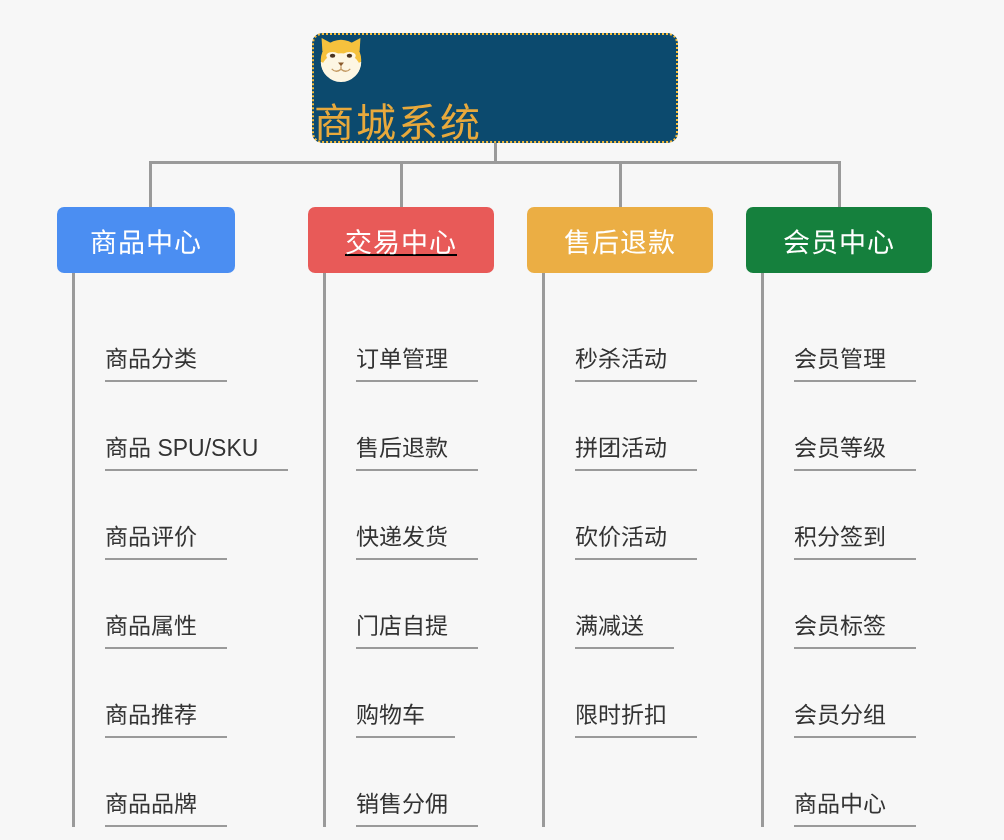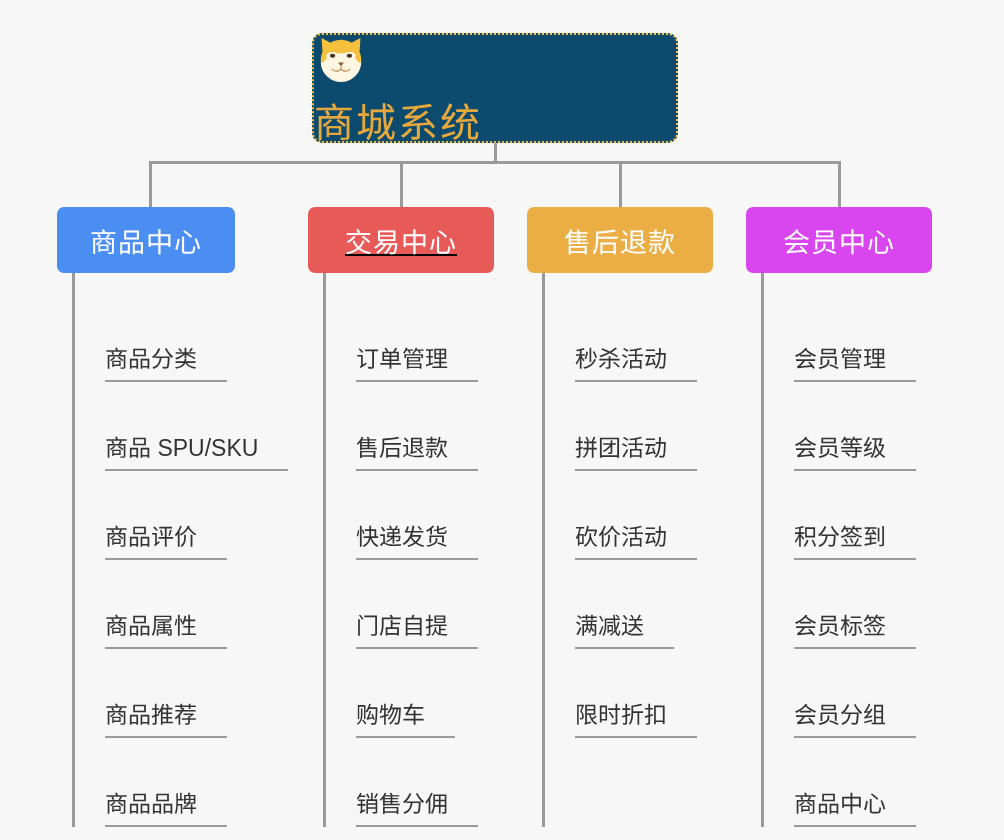--- a/index.html
+++ b/index.html
@@ -244,21 +244,21 @@
       </div>
     <div class="leaf-item">
         <span class="leaf-label">满减送</span>
       </div>
     <div class="leaf-item">
         <span class="leaf-label">限时折扣</span>
       </div>
   </div>
 
   <div class="column" style="left:746px;">
-    <div class="cat-box" style="width: 186px; background: #d946ef;">
+    <div class="cat-box" style="width: 186px; background: #15803d;">
       <span>会员中心</span>
     </div>
   </div>
   <div class="stem" style="left:761px;"></div>
   <div class="leaf-list" style="left:761px;">
     <div class="leaf-trunk" style="height:534px;"></div>
     <div class="leaf-item">
         <span class="leaf-label">会员管理</span>
       </div>
     <div class="leaf-item">

